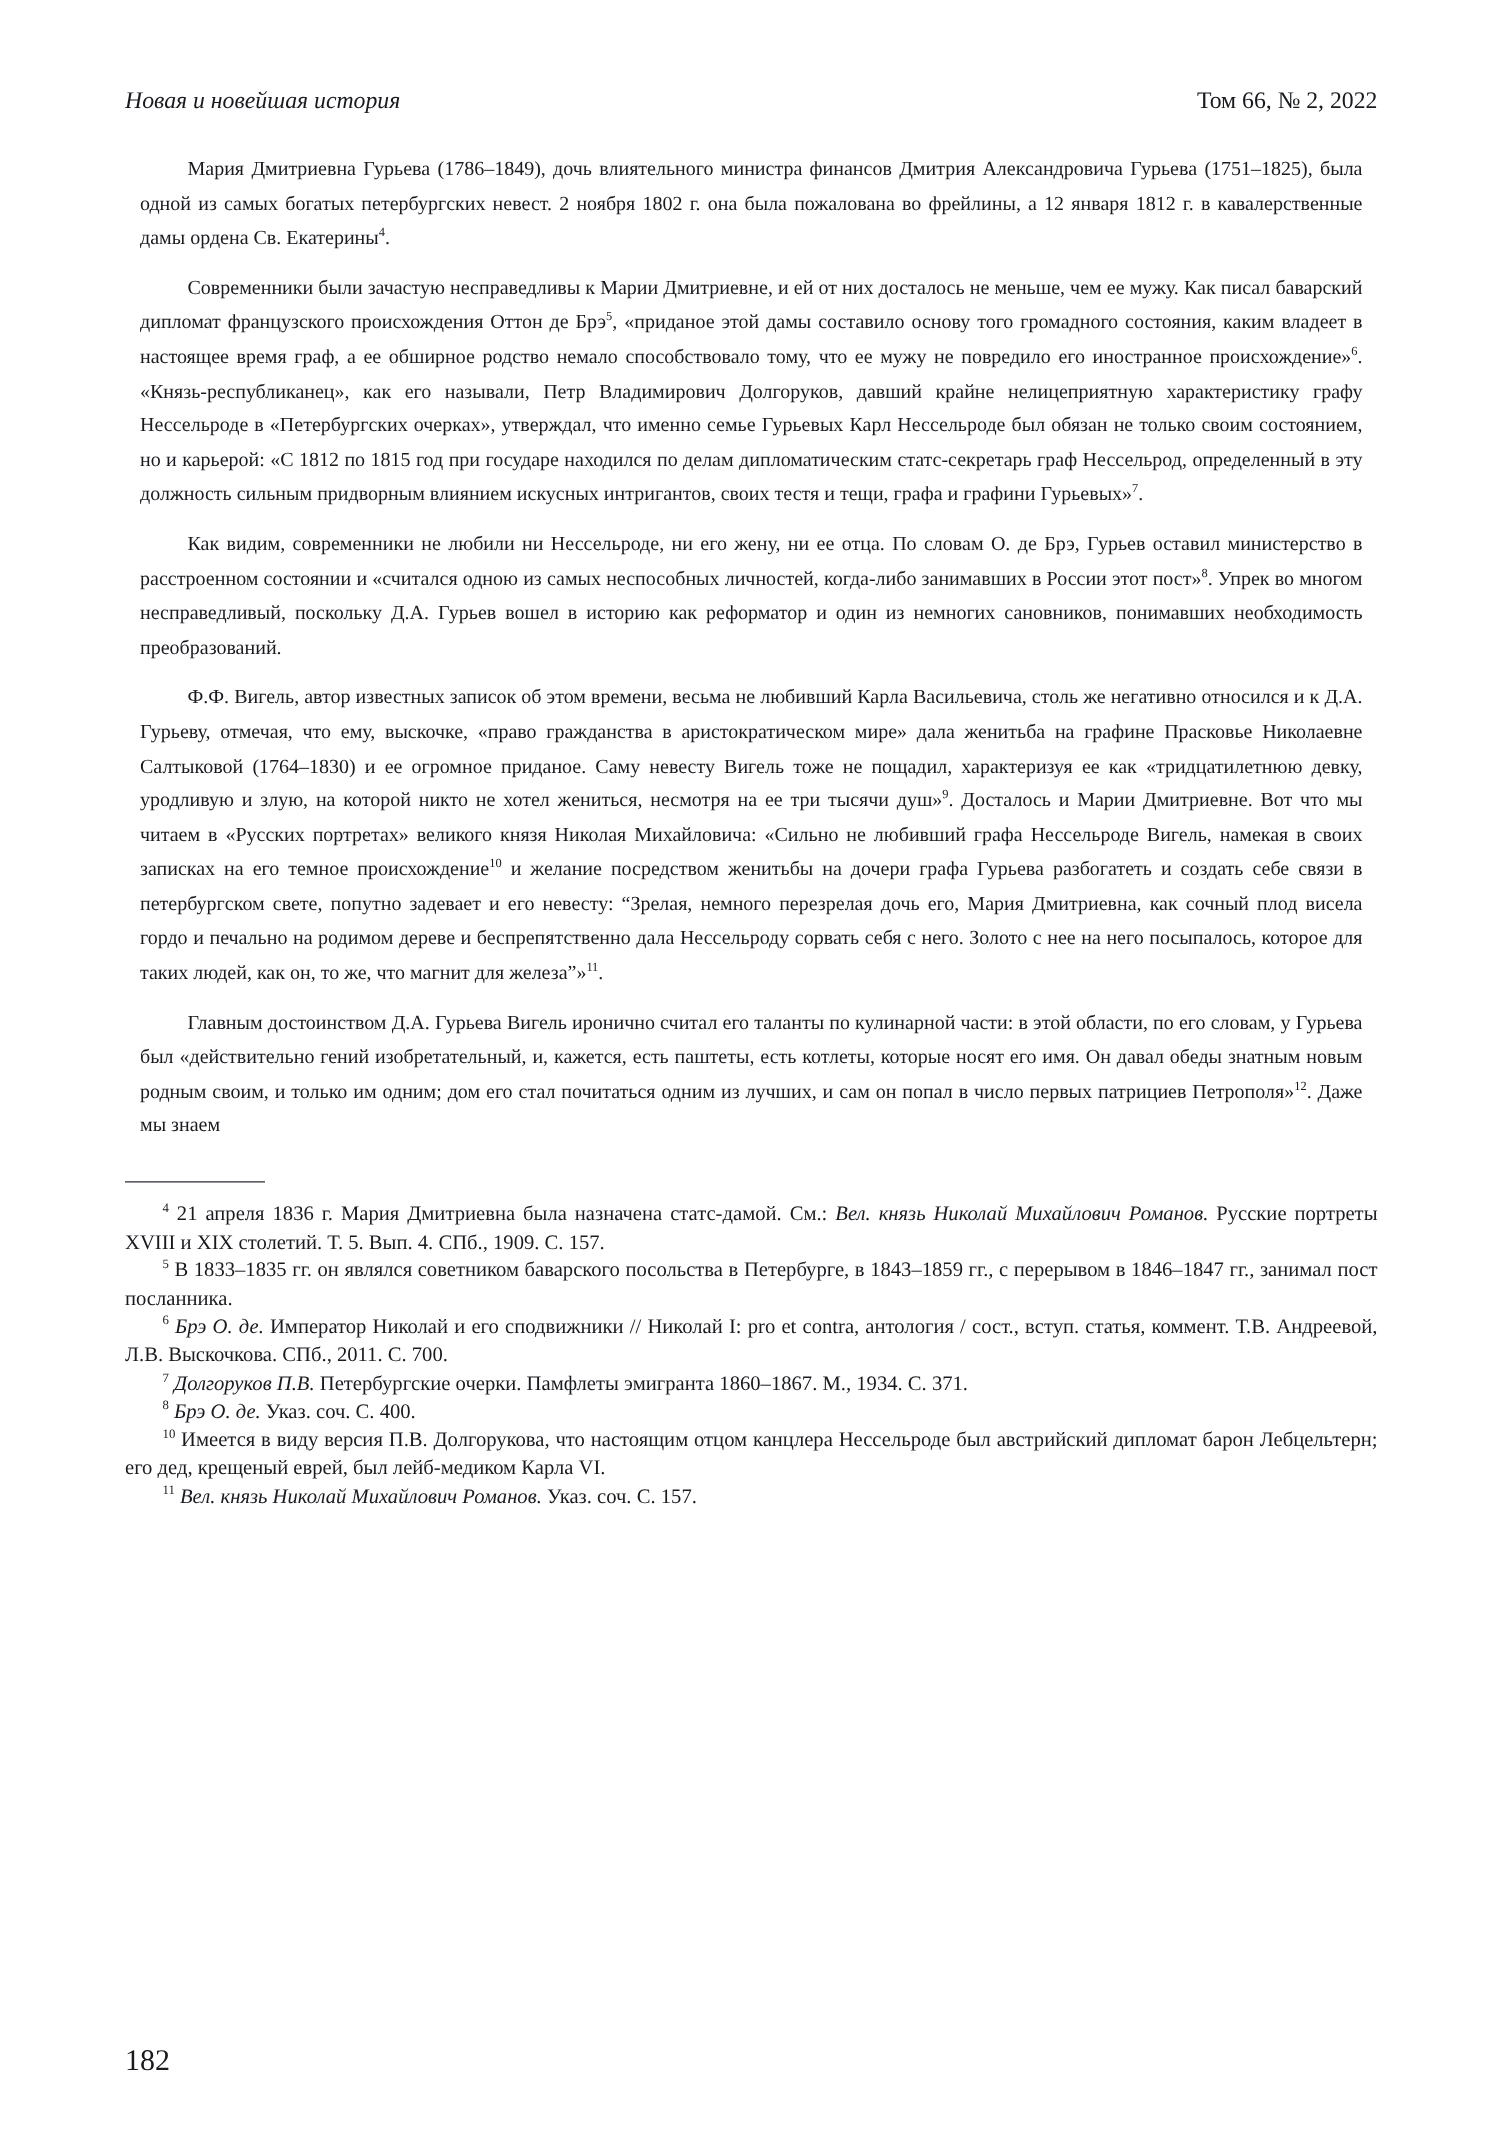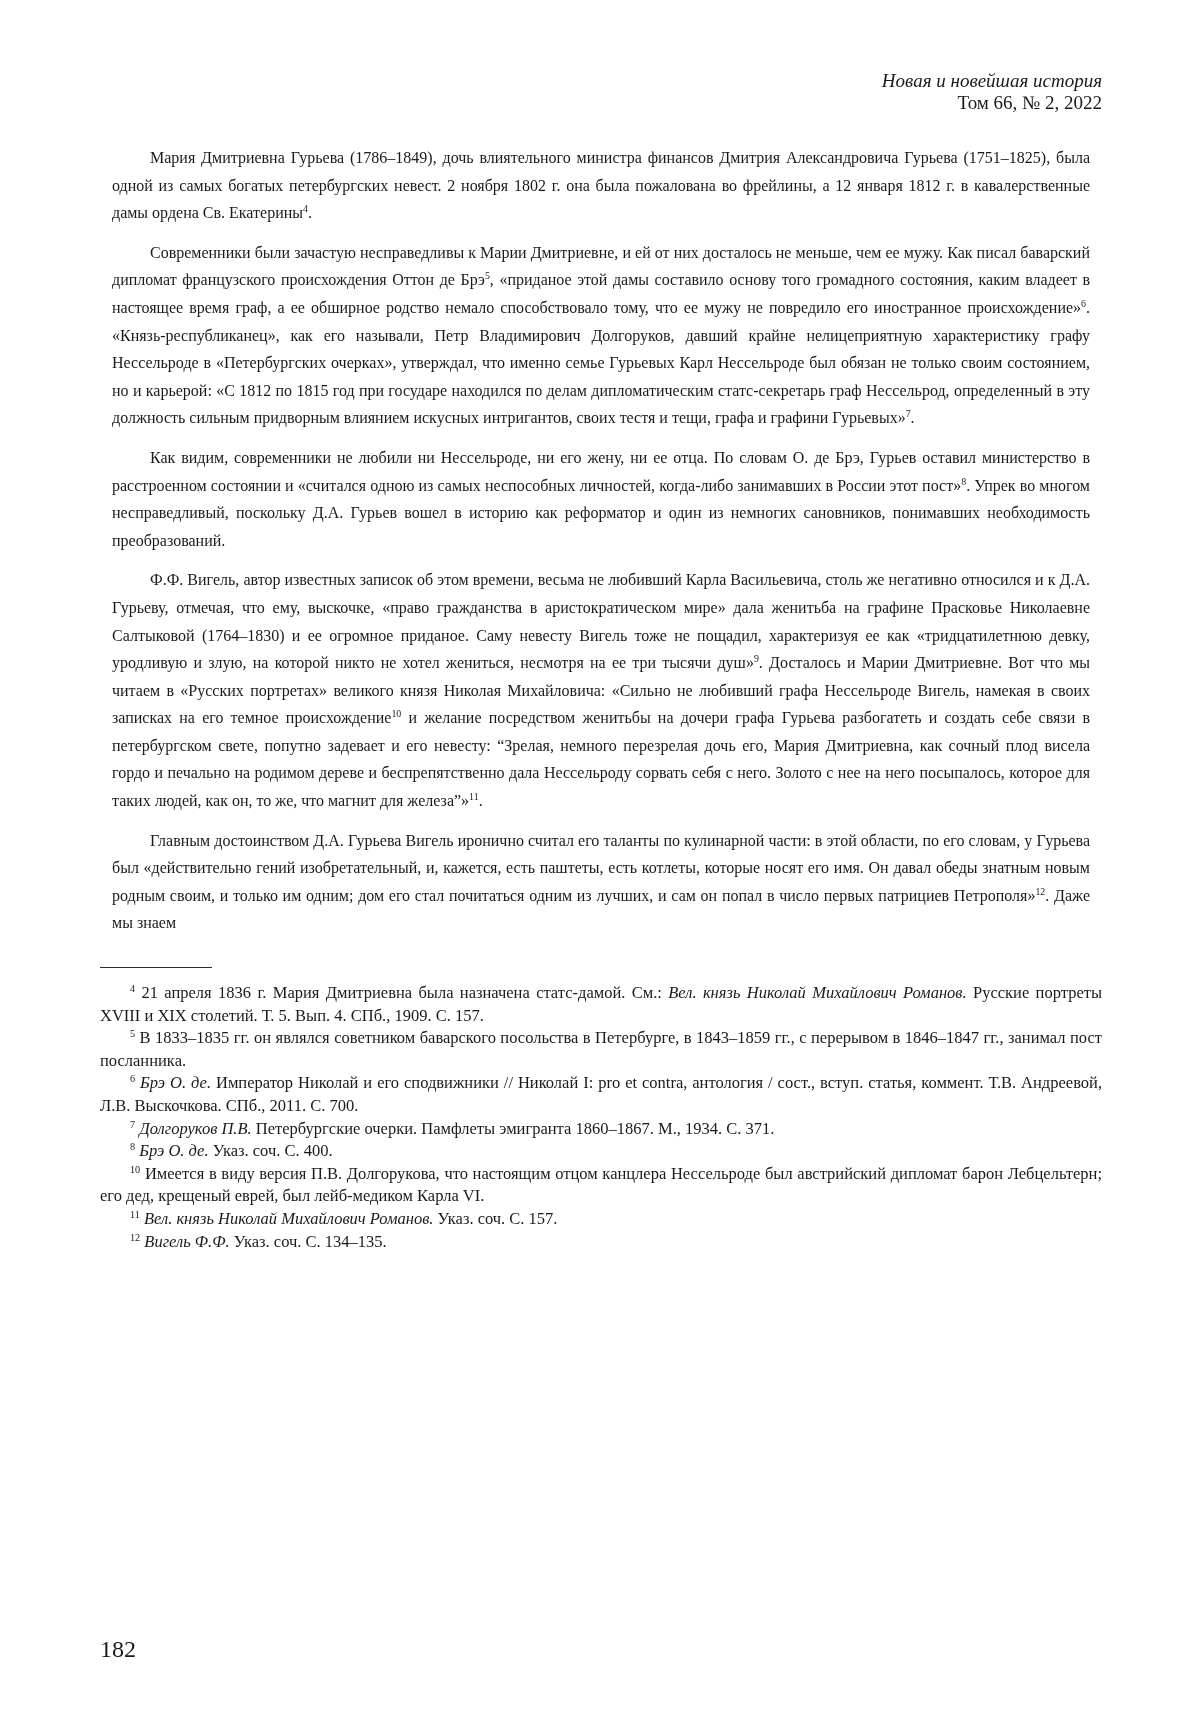--- a/index.html
+++ b/index.html
@@ -11,24 +11,23 @@
     background: #ffffff;
     color: #181a1f;
     font-family: "Liberation Serif", "DejaVu Serif", serif;
     position: relative;
     padding: 70px 98px 0 100px;
     overflow: hidden;
   }
   .running-head {
     display: flex;
     justify-content: space-between;
-    align-items: flex-end;
+    align-items: flex-start;
     font-size: 19px;
     margin-bottom: 30px;
-    flex-direction: column;
   }
   .journal { font-style: italic; }
   .issue { font-style: normal; }
   .body-text p.para {
     margin: 12px;
     font-size: 16px;
     line-height: 27.6px;
     text-align: justify;
     text-indent: 38px;
   }
@@ -81,18 +80,17 @@
   <div class="fn-sep"></div>
 
   <div class="footnotes">
       <p class="footnote"><sup class="fn-mark">4</sup><span class="text-run"> 21 апреля 1836 г. Мария Дмитриевна была назначена статс-дамой. См.: </span><i class="cite-author">Вел. князь Николай Михайлович Романов.</i><span class="text-run"> Русские портреты XVIII и XIX столетий. Т. 5. Вып. 4. СПб., 1909. С. 157.</span></p>
       <p class="footnote"><sup class="fn-mark">5</sup><span class="text-run"> В 1833–1835 гг. он являлся советником баварского посольства в Петербурге, в 1843–1859 гг., с перерывом в 1846–1847 гг., занимал пост посланника.</span></p>
       <p class="footnote"><sup class="fn-mark">6</sup><span class="text-run"> </span><i class="cite-author">Брэ О. де.</i><span class="text-run"> Император Николай и его сподвижники // Николай I: pro et contra, антология / сост., вступ. статья, коммент. Т.В. Андреевой, Л.В. Выскочкова. СПб., 2011. С. 700.</span></p>
       <p class="footnote"><sup class="fn-mark">7</sup><span class="text-run"> </span><i class="cite-author">Долгоруков П.В.</i><span class="text-run"> Петербургские очерки. Памфлеты эмигранта 1860–1867. М., 1934. С. 371.</span></p>
       <p class="footnote"><sup class="fn-mark">8</sup><span class="text-run"> </span><i class="cite-author">Брэ О. де.</i><span class="text-run"> Указ. соч. С. 400.</span></p>
       <p class="footnote"><sup class="fn-mark">10</sup><span class="text-run"> Имеется в виду версия П.В. Долгорукова, что настоящим отцом канцлера Нессельроде был австрийский дипломат барон Лебцельтерн; его дед, крещеный еврей, был лейб-медиком Карла VI.</span></p>
       <p class="footnote"><sup class="fn-mark">11</sup><span class="text-run"> </span><i class="cite-author">Вел. князь Николай Михайлович Романов.</i><span class="text-run"> Указ. соч. С. 157.</span></p>
-      <p class="footnote"><sup class="fn-mark">12</sup><span class="text-run"> </span><i class="cite-author">Вигель Ф.Ф.</i><span class="text-run"> Указ. соч. С. 134–135.</span></p>
     </div>
 
   <div class="page-number">182</div>
 
 </div>
 
 </body></html>

